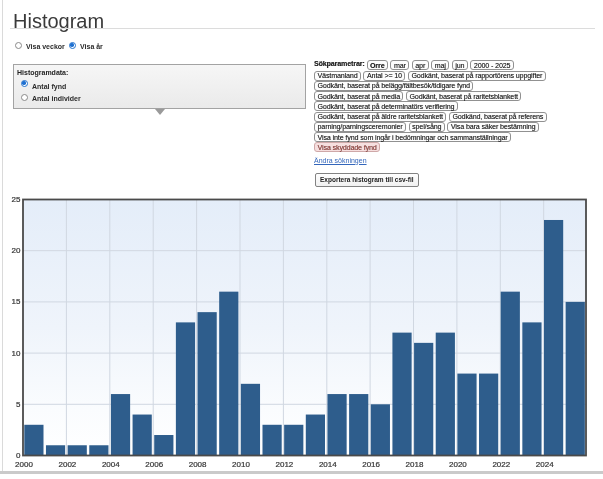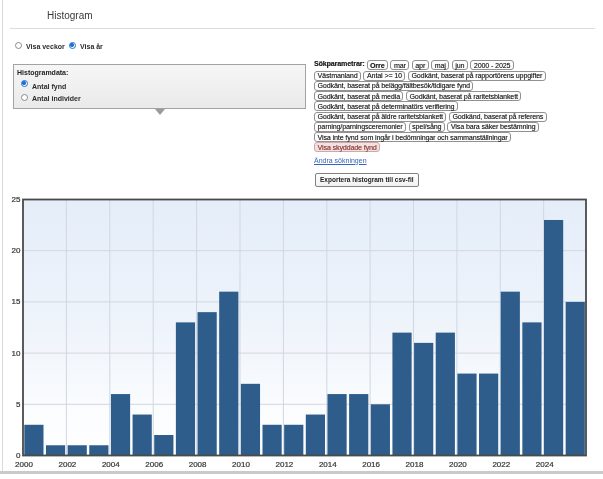--- a/index.html
+++ b/index.html
@@ -16,21 +16,21 @@
   .radio.sel::after{content:"";position:absolute;left:0.8px;top:0.8px;width:3.4px;height:3.4px;
          border-radius:50%;background:#1d6fd1;}
   .rlabel{position:absolute;font-size:7px;font-weight:bold;color:#2b2b2b;}
 </style>
 </head>
 <body>
 
   <div class="abs" style="left:2px;top:0;width:1px;height:472px;background:#dadada;"></div>
   <div class="abs" style="left:0;top:471px;width:603px;height:3px;background:#cacaca;"></div>
 
-  <div class="abs" style="left:13px;top:10px;font-size:10px;color:#3a3a3a;margin-left:34px;">Histogram</div>
+  <div class="abs" style="left:13px;top:10px;font-size:20px;color:#3a3a3a;">Histogram</div>
   <div class="abs" style="left:10px;top:27.5px;width:585px;height:1px;background:#dcdcdc;"></div>
 
   <div class="radio" style="left:14.5px;top:41.5px;"></div>
   <div class="rlabel" style="left:26px;top:42.5px;">Visa veckor</div>
   <div class="radio sel" style="left:68.5px;top:41.5px;"></div>
   <div class="rlabel" style="left:80px;top:42.5px;">Visa år</div>
 
   <div class="abs" style="left:13px;top:64px;width:291px;height:43px;border:1px solid #a3a3a3;
        background:linear-gradient(#f6f6f6,#eaeaea);"></div>
   <div class="abs" style="left:17px;top:69.2px;font-size:7px;font-weight:bold;color:#222;">Histogramdata:</div>

